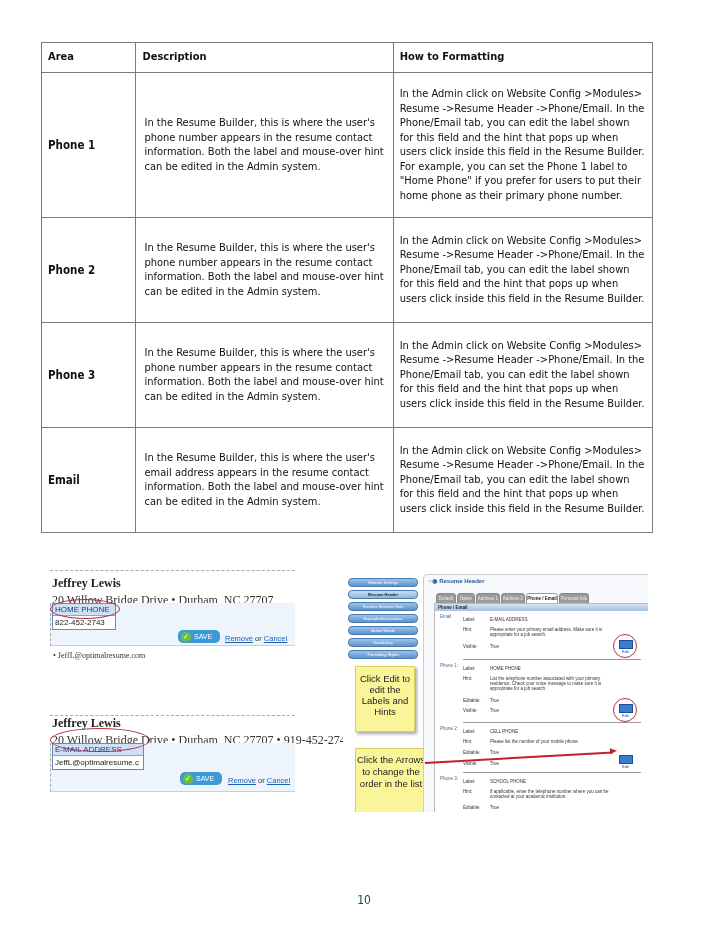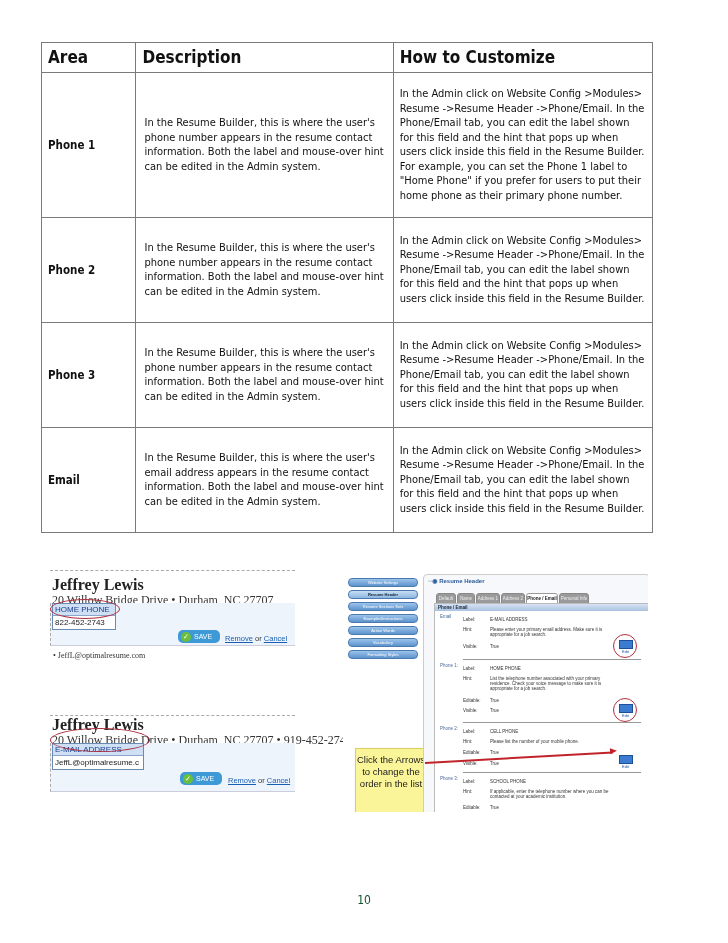--- a/index.html
+++ b/index.html
@@ -1,28 +1,28 @@
 <!DOCTYPE html>
 <html><head>
   <meta charset="utf-8">
   <style>
     html, body { margin:0; padding:0; background:#ffffff; }
     body { width:728px; height:943px; position:relative; overflow:hidden; font-family:"DejaVu Sans Condensed","DejaVu Sans",sans-serif; color:#111; }
     .doc-table { position:absolute; left:41px; top:42px; width:612px; border-collapse:collapse; font-size:11px; line-height:14.5px; table-layout:fixed; }
     .doc-table th, .doc-table td { border:1px solid #7a7a7a; vertical-align:middle; padding:2px 6px; text-align:left; }
-    .doc-table th { font-weight:bold; height:25px; font-size:17px; }
+    .doc-table th { font-weight:bold; height:25px; font-size:11px; }
     .doc-table td.area { font-weight:bold; font-size:11.5px; }
     .doc-table td.desc { padding:2px 8px; }
     .doc-table td.how { padding:14px 6px; }
     .c1 { width:90px; } .c2 { width:245px; } .c3 { width:247px; }
 
     
     .shot-left { position:absolute; left:50px; top:570px; width:245px; height:222px; background:#fff; font-family:"Liberation Serif",serif; }
     .panel { position:absolute; left:0; width:245px; border-top:1px dashed #aaa; }
-    .name { font-family:"Liberation Serif",serif; font-weight:bold; font-size:16px; color:#222; }
+    .name { font-family:"Liberation Serif",serif; font-weight:bold; font-size:12px; color:#222; }
     .addr { font-family:"Liberation Serif",serif; font-size:12px; color:#333; }
     .edit-area { position:absolute; background:#eef4fb; border-left:1px dashed #aaa; border-bottom:1px solid #ccd; }
     .fieldbox { position:absolute; border:1px solid #6a8ab0; background:#fff; font-family:"Liberation Sans",sans-serif; font-size:8px; }
     .fieldbox .lbl { background:#cfe0f5; color:#1a3c8a; padding:1px 2px; border-bottom:1px solid #8aa6cc; }
     .fieldbox .val { padding:2px 2px; color:#222; }
     .save-btn { position:absolute; background:#3d9ad6; color:#fff; border-radius:5px; font-family:"Liberation Sans",sans-serif; font-size:7px; padding:3px 8px 3px 16px; }
     .save-btn .chk { position:absolute; left:3px; top:2px; width:10px; height:10px; border-radius:50%; background:#6bbf3a; color:#fff; font-size:7px; text-align:center; line-height:10px; }
     .links { position:absolute; font-family:"Liberation Sans",sans-serif; font-size:7.5px; color:#333; }
     .links a { color:#1a5fb4; text-decoration:underline; }
     .ellipse { position:absolute; border:1.5px solid #b03040; border-radius:50%; }
@@ -54,21 +54,21 @@
 <table class="doc-table">
   <colgroup>
       <col class="c1">
       <col class="c2">
       <col class="c3">
     </colgroup>
   <thead>
     <tr>
       <th>Area</th>
       <th>Description</th>
-      <th>How to Customize</th>
+      <th>How to Formatting</th>
     </tr>
   </thead>
   <tbody>
     <tr style="height:135px">
       <td class="area">Phone 1</td>
       <td class="desc">In the Resume Builder, this is where the user's phone number appears in the resume contact information.  Both the label and mouse-over hint can be edited in the Admin system.</td>
       <td class="how">In the Admin click on Website Config &gt;Modules&gt; Resume -&gt;Resume Header -&gt;Phone/Email.  In the Phone/Email tab, you can edit the label shown for this field and the hint that pops up when users click inside this field in the Resume Builder.  For example, you can set the Phone 1 label to "Home Phone" if you prefer for users to put their home phone as their primary phone number.</td>
     </tr>
     <tr style="height:105px">
       <td class="area">Phone 2</td>
@@ -134,20 +134,21 @@
 
 <div class="shot-right">
   <div class="navbtn" style="top:6px;">Website Settings</div>
   <div class="navbtn active" style="top:18px;">Resume Header</div>
   <div class="navbtn" style="top:30px;">Resume Sections Sets</div>
   <div class="navbtn" style="top:42px;">Examples/Instructions</div>
   <div class="navbtn" style="top:54px;">Action Words</div>
   <div class="navbtn" style="top:66px;">Vocabulary</div>
   <div class="navbtn" style="top:78px;">Formatting Styles</div>
 
+  <div class="callout" style="left:12px;top:94px;width:58px;height:58px;font-size:9.5px;line-height:11px;padding-top:6px;">Click Edit to edit the Labels and Hints</div>
   <div class="callout" style="left:12px;top:176px;width:70px;height:60px;font-size:9.5px;line-height:12px;padding-top:5px;">Click the Arrows to change the order in the list</div>
 
   <div class="rh-win">
     <div class="rh-title">◦◦◉ <span>Resume Header</span></div>
     <div class="tab" style="left:12px;width:18px;">Default</div>
     <div class="tab" style="left:33px;width:16px;">Name</div>
     <div class="tab" style="left:52px;width:22px;">Address 1</div>
     <div class="tab" style="left:77px;width:22px;">Address 2</div>
     <div class="tab active" style="left:102px;width:30px;">Phone / Email</div>
     <div class="tab" style="left:135px;width:28px;">Personal Info</div>

